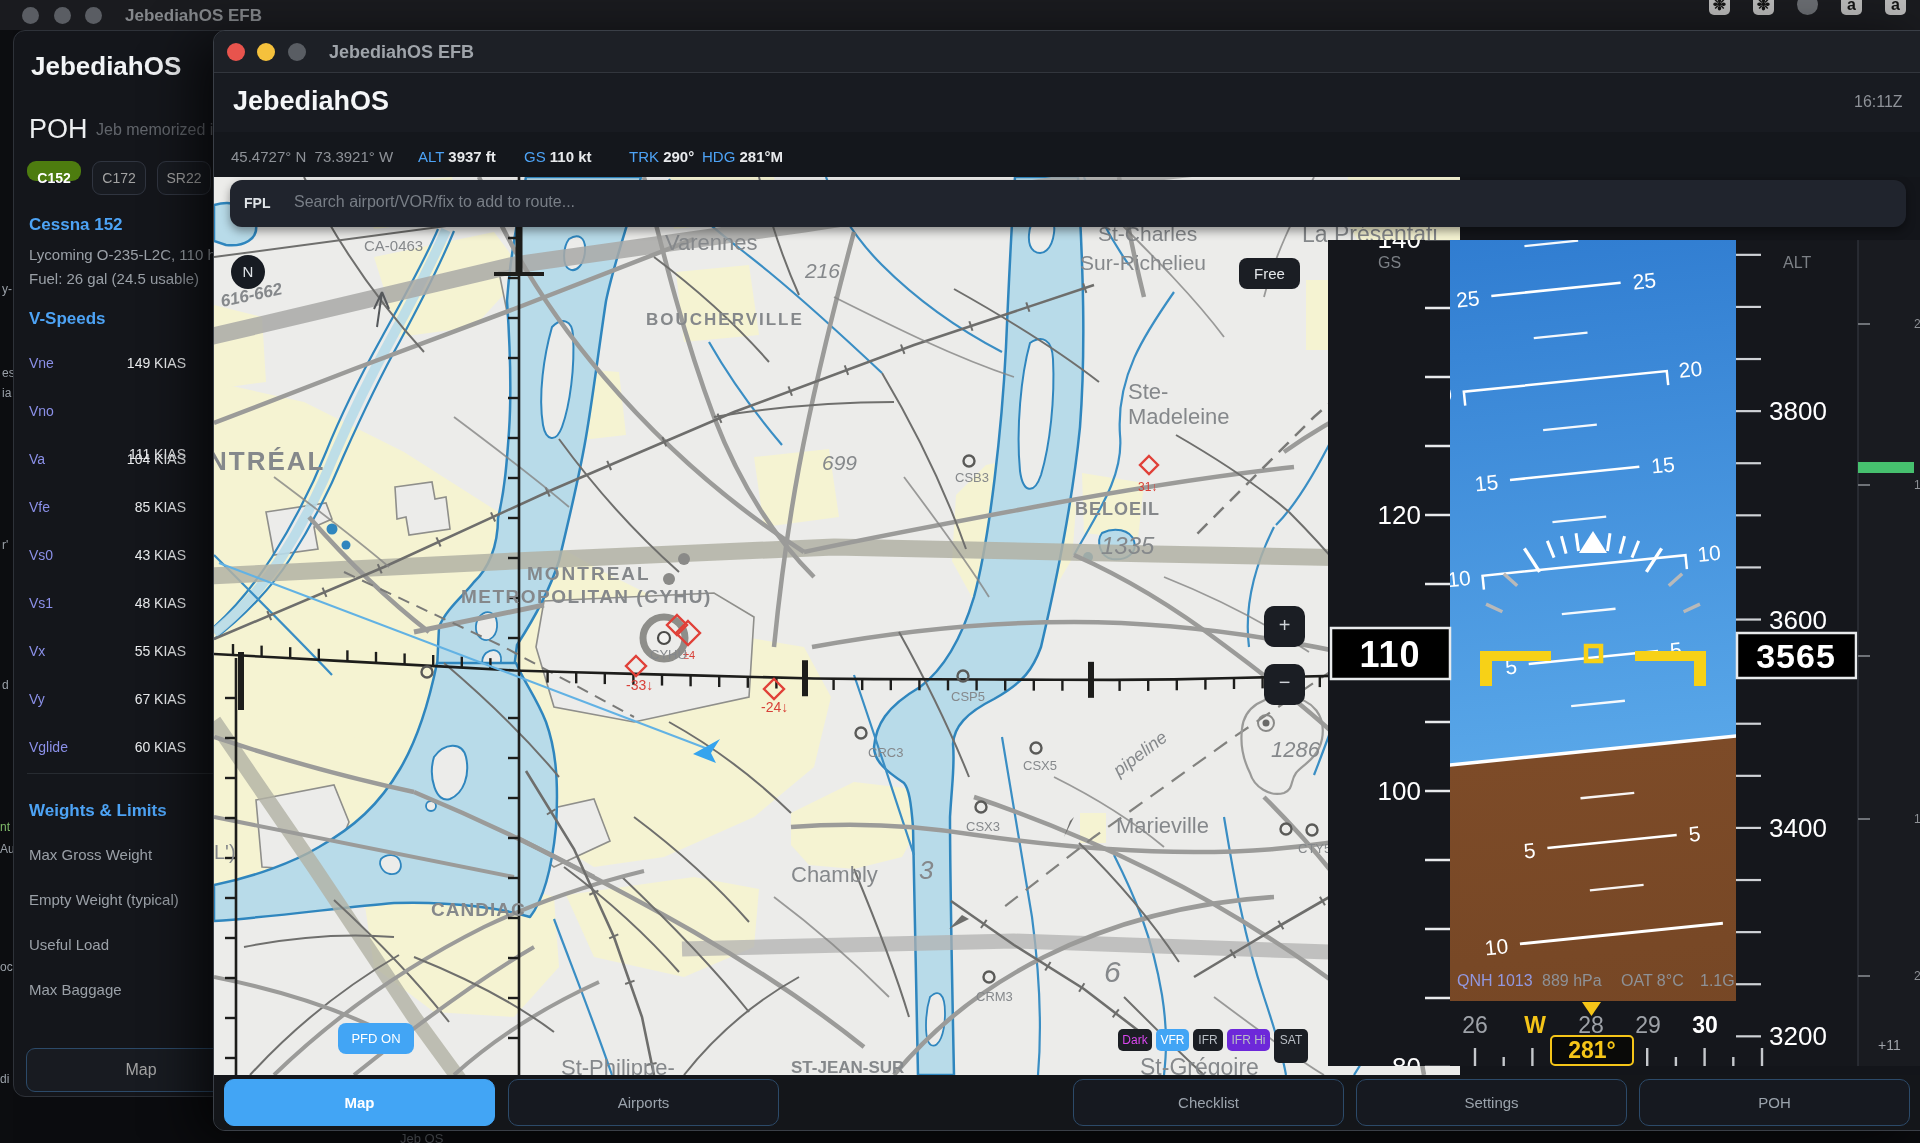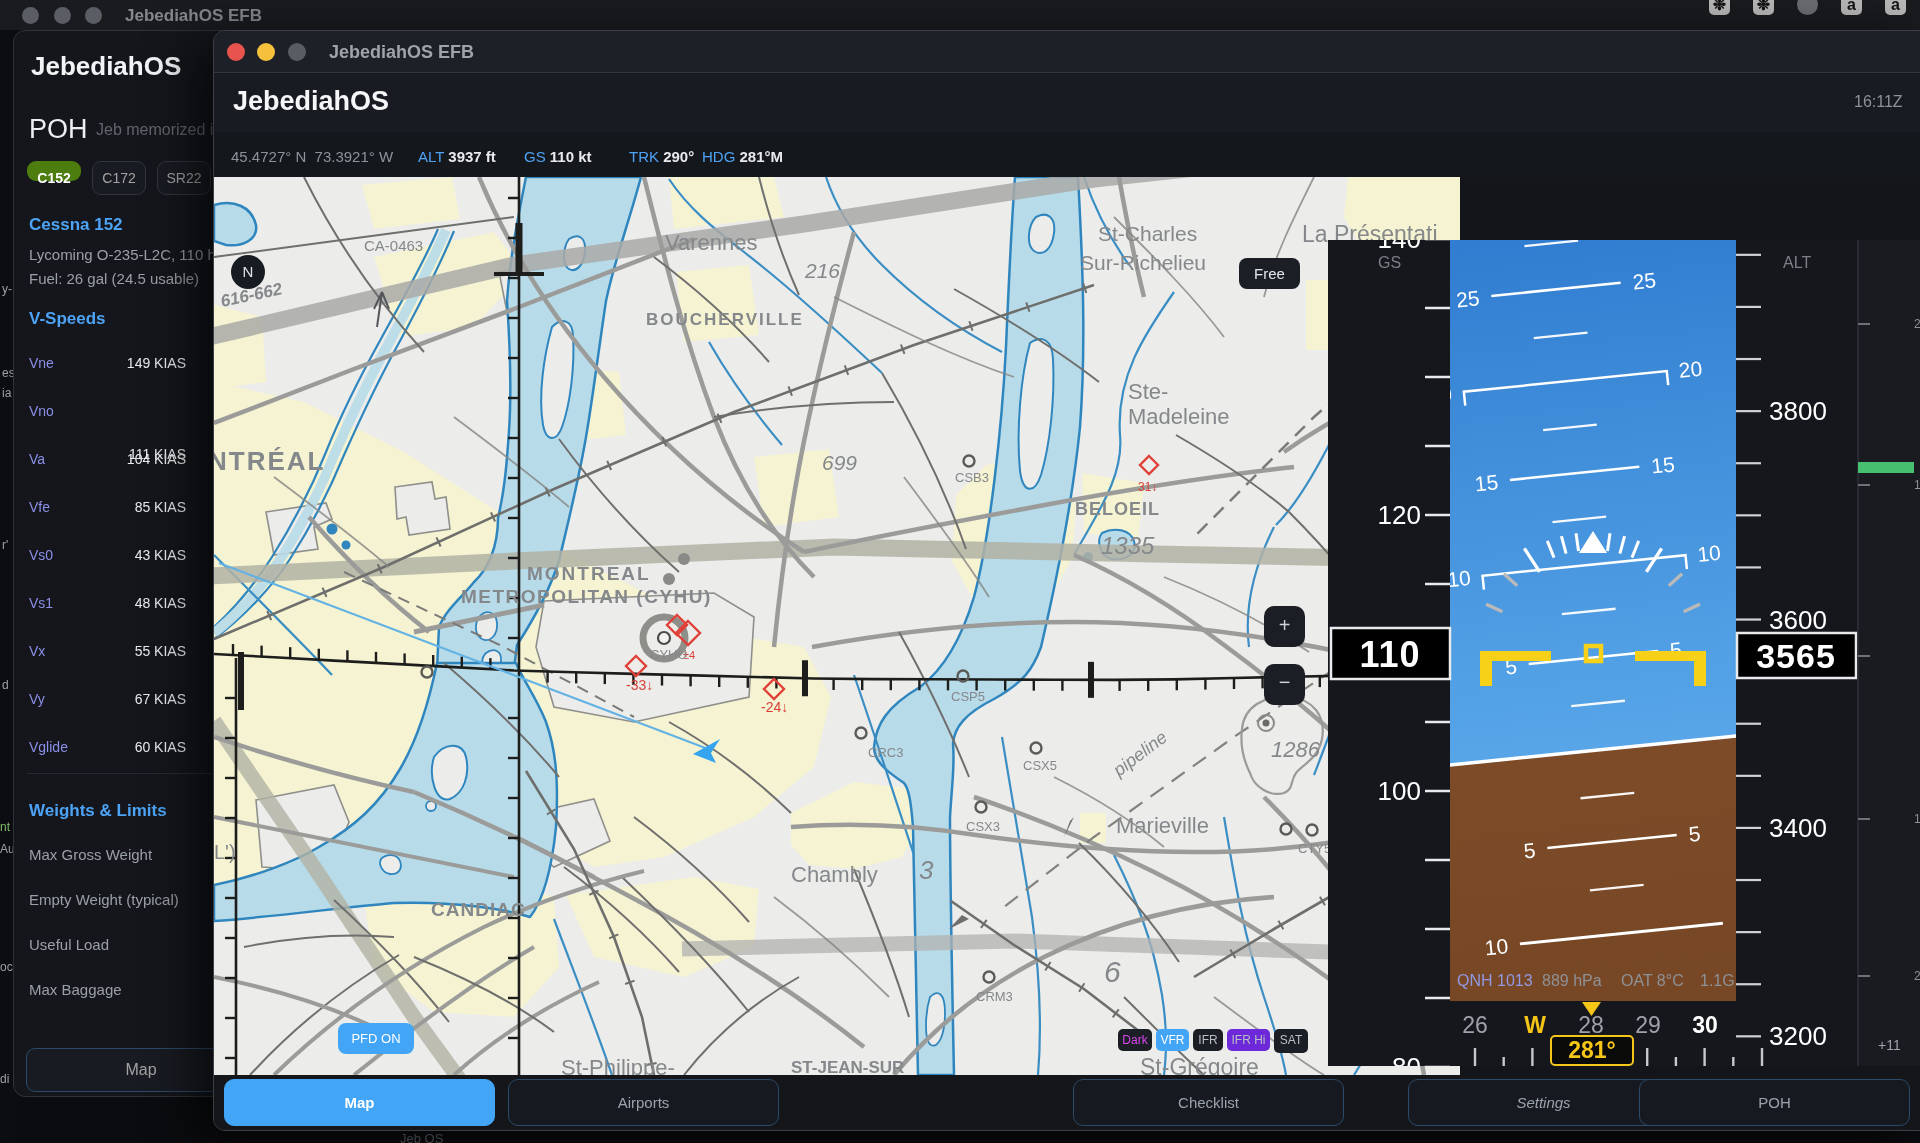--- a/index.html
+++ b/index.html
@@ -593,25 +593,29 @@
 
     <div class="abs" style="left:17px;top:224px;width:34px;height:34px;border-radius:50%;background:#171b22;color:#dfe3e7;font-size:15px;text-align:center;line-height:34px;">N</div>
     <div class="abs" style="left:1025px;top:227px;width:61px;height:31px;border-radius:8px;background:#1b1e24;color:#e4e7ea;font-size:15px;text-align:center;line-height:31px;">Free</div>
     <div class="abs" style="left:1050px;top:575px;width:41px;height:41px;border-radius:10px;background:#1b1e24;color:#cfd3d8;font-size:20px;text-align:center;line-height:39px;">+</div>
     <div class="abs" style="left:1050px;top:633px;width:41px;height:41px;border-radius:10px;background:#1b1e24;color:#cfd3d8;font-size:20px;text-align:center;line-height:37px;">−</div>
     <div class="abs" style="left:124px;top:992px;width:76px;height:31px;border-radius:8px;background:#42a5f5;color:#fff;font-size:13px;text-align:center;line-height:31px;">PFD ON</div>
     <div class="abs" style="left:904px;top:998px;width:34px;height:22px;border-radius:5px;background:#1b1e24;color:#d946ef;font-size:12px;text-align:center;line-height:22px;">Dark</div>
     <div class="abs" style="left:942px;top:998px;width:33px;height:22px;border-radius:5px;background:#42a5f5;color:#fff;font-size:12px;text-align:center;line-height:22px;">VFR</div>
     <div class="abs" style="left:979px;top:998px;width:30px;height:22px;border-radius:5px;background:#1b1e24;color:#b9bec4;font-size:12px;text-align:center;line-height:22px;">IFR</div>
     <div class="abs" style="left:1013px;top:998px;width:43px;height:22px;border-radius:5px;background:#6d28d9;color:#b9bec4;font-size:12px;text-align:center;line-height:22px;">IFR Hi</div>
-    <div class="abs" style="left:1060px;top:998px;width:34px;height:24px;border-radius:5px;background:#1b1e24;color:#b9bec4;font-size:12px;text-align:center;line-height:22px;">SAT</div>
-
+    <div class="abs" style="left:1060px;top:998px;width:34px;height:34px;border-radius:5px;background:#1b1e24;color:#b9bec4;font-size:12px;text-align:center;line-height:22px;">SAT</div>
+
+    <div id="fplbar" class="abs">
+      <div class="abs" style="left:14px;top:15px;color:#dfe3e7;font-size:14px;font-weight:bold;">FPL</div>
+      <div class="abs" style="left:64px;top:13px;color:#787e86;font-size:16px;">Search airport/VOR/fix to add to route...</div>
+    </div>
 
     <div id="navbar" class="abs">
       <div class="navbtn abs" style="left:10px;background:#42a5f5;border-color:#42a5f5;color:#fff;font-weight:bold;">Map</div>
       <div class="navbtn abs" style="left:294px;">Airports</div>
       <div class="navbtn abs" style="left:859px;">Checklist</div>
-      <div class="navbtn abs" style="left:1194px;font-style:italic;">Settings</div>
+      <div class="navbtn abs" style="left:1142px;">Settings</div>
       <div class="navbtn abs" style="left:1425px;">POH</div>
     </div>
   </div>
 
 </div>
 
 </body></html>

